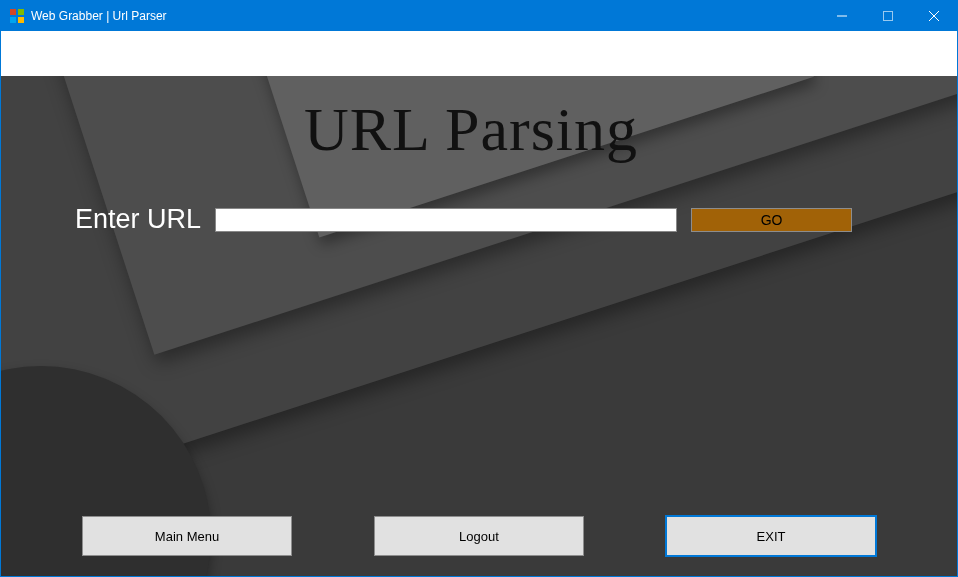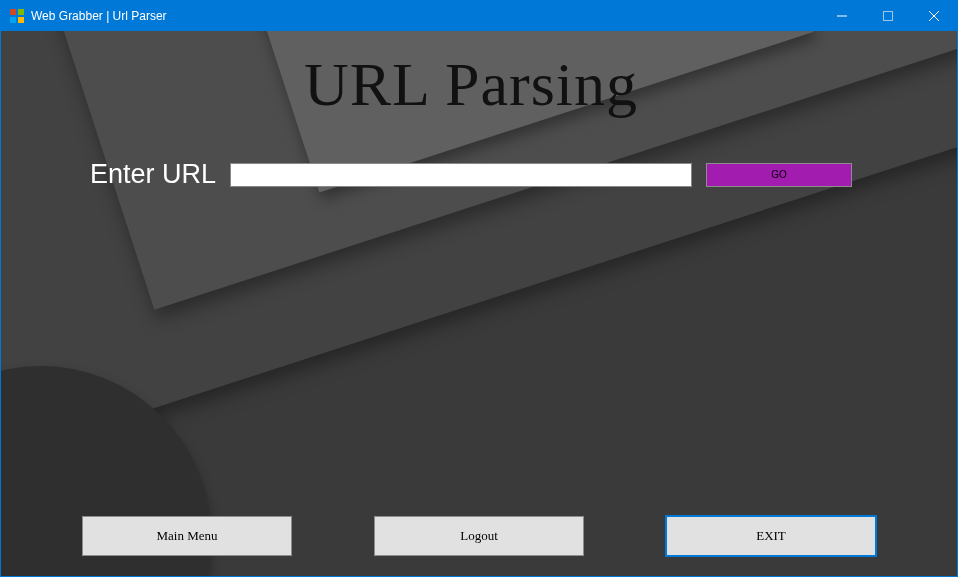--- a/index.html
+++ b/index.html
@@ -9,20 +9,21 @@
     width: 958px;
     height: 577px;
     overflow: hidden;
   }
   .window {
     width: 958px;
     height: 577px;
     border: 1px solid #0078d7;
     display: flex;
     flex-direction: column;
+    gap: 45px;
   }
   .titlebar {
     height: 30px;
     background: #0078d7;
     display: flex;
     align-items: center;
     color: #fff;
     font-size: 12px;
   }
   .titlebar .icon {
@@ -114,56 +115,55 @@
     top: 128px;
     left: 74px;
     display: flex;
     align-items: center;
   }
   .url-label {
     color: #fff;
     font-size: 27px;
     font-weight: 300;
     margin-right: 14px;
-    margin-left: 15px;
   }
   .url-input {
     width: 462px;
     height: 24px;
     border: 1px solid #888;
     background: #fff;
     font-size: 13px;
     padding: 0 4px;
   }
   .go-btn {
     margin-left: 14px;
-    width: 146px;
+    width: 161px;
     height: 24px;
-    background: #a21caf;
+    background: #a16207;
     border: 1px solid #8d8d8d;
-    font-size: 10px;
+    font-size: 14px;
     font-family: inherit;
     cursor: pointer;
   }
 
   .bottom-row {
     position: absolute;
     left: 0; right: 0;
     bottom: 20px;
     display: flex;
     justify-content: space-around;
     padding: 0 40px;
   }
   .big-btn {
     width: 210px;
     height: 40px;
     background: #e1e1e1;
     border: 1px solid #8d8d8d;
     font-size: 13px;
-    font-family: Liberation Serif, serif;
+    font-family: Liberation Sans, sans-serif;
     cursor: pointer;
   }
   .big-btn.focused {
     outline: 2px solid #0078d7;
     outline-offset: -1px;
     border-color: #0078d7;
   }
 </style>
 </head>
 <body>

